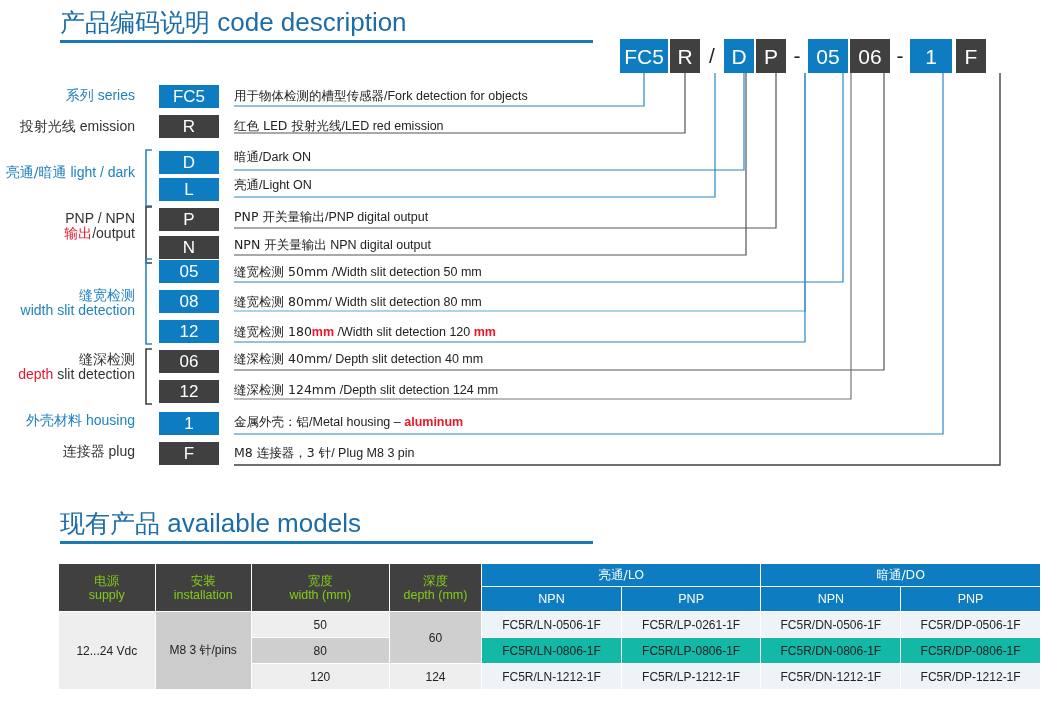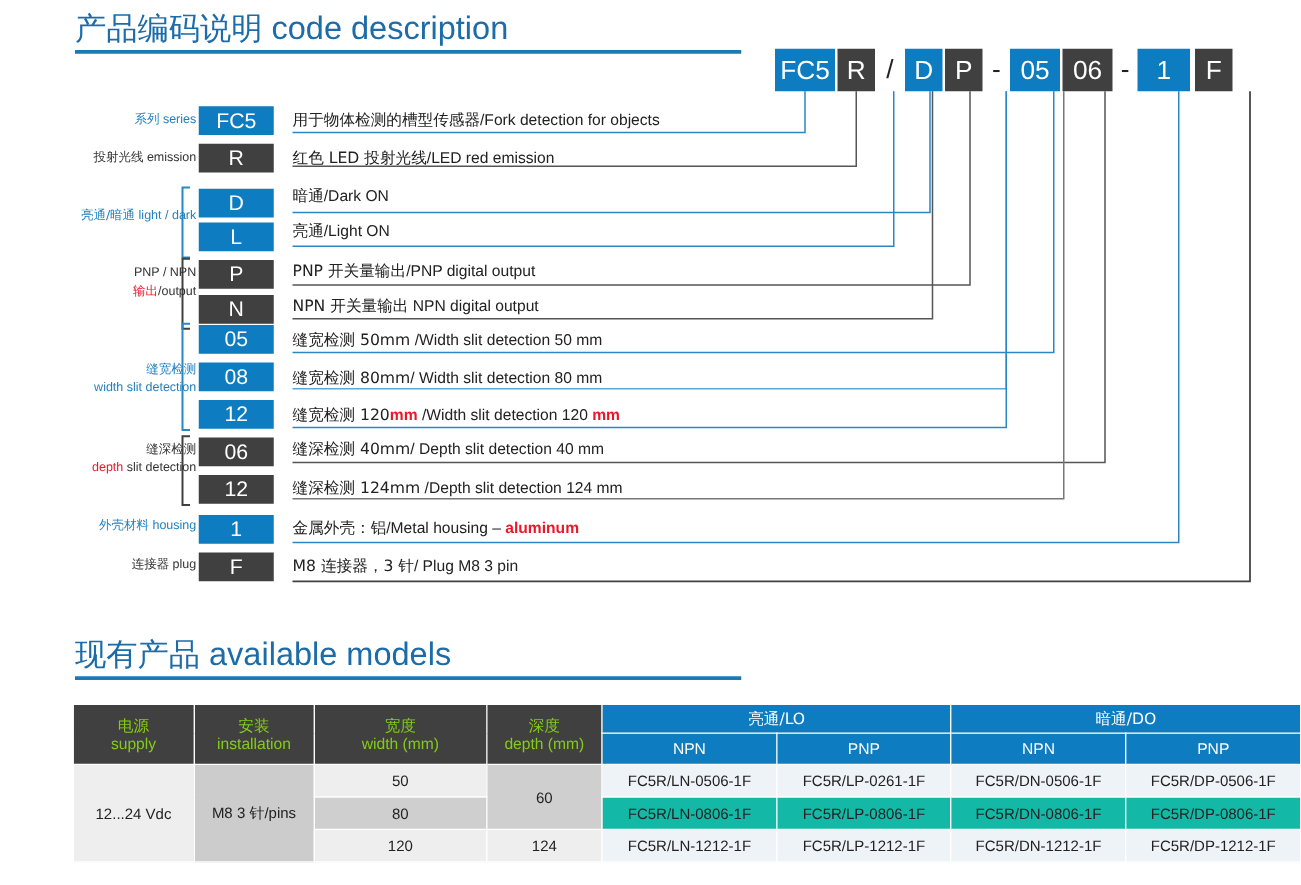--- a/index.html
+++ b/index.html
@@ -24,23 +24,22 @@
   }
   .cbox.blue{background:#0e7cc0;}
   .cbox.dark{background:#404040;}
   .csep{
     position:absolute;top:0;height:34px;display:flex;align-items:center;justify-content:center;
     color:#222;font-size:21px;
   }
 
   
   .lbl{
-    position:absolute;text-align:right;font-size:10px;line-height:15px;white-space:nowrap;
+    position:absolute;text-align:right;font-size:14px;line-height:15px;white-space:nowrap;
     color:#333;
-    padding-left:22px;
   }
   .lbl .cn{font-family:"DejaVu Sans","Liberation Sans",sans-serif;}
   .lbl.blue,.lbl .blue{color:#2080bf;}
   .lbl .red{color:#e8172a;}
 
   
   .kbox{
     position:absolute;left:159px;width:60px;height:23px;
     display:flex;align-items:center;justify-content:center;
     color:#fff;font-size:17px;line-height:1;
@@ -203,21 +202,21 @@
 <div class="desc" style="top:238px;">
   <span class="cn">NPN 开关量输出</span><span> NPN digital output</span>
 </div>
 <div class="desc" style="top:265px;">
   <span class="cn">缝宽检测 50mm</span><span> /Width slit detection 50 mm</span>
 </div>
 <div class="desc" style="top:295px;">
   <span class="cn">缝宽检测 80mm</span><span>/ Width slit detection 80 mm</span>
 </div>
 <div class="desc" style="top:325px;">
-  <span class="cn">缝宽检测 120</span><span class="red">mm</span><span> /Width slit detection 120 </span><span class="red">mm</span>
+  <span class="cn">缝宽检测 180</span><span class="red">mm</span><span> /Width slit detection 120 </span><span class="red">mm</span>
 </div>
 <div class="desc" style="top:352px;">
   <span class="cn">缝深检测 40mm</span><span>/ Depth slit detection 40 mm</span>
 </div>
 <div class="desc" style="top:383px;">
   <span class="cn">缝深检测 124mm</span><span> /Depth slit detection 124 mm</span>
 </div>
 <div class="desc" style="top:415px;">
   <span class="cn">金属外壳：铝</span><span>/Metal housing – </span><span class="red">aluminum</span>
 </div>

